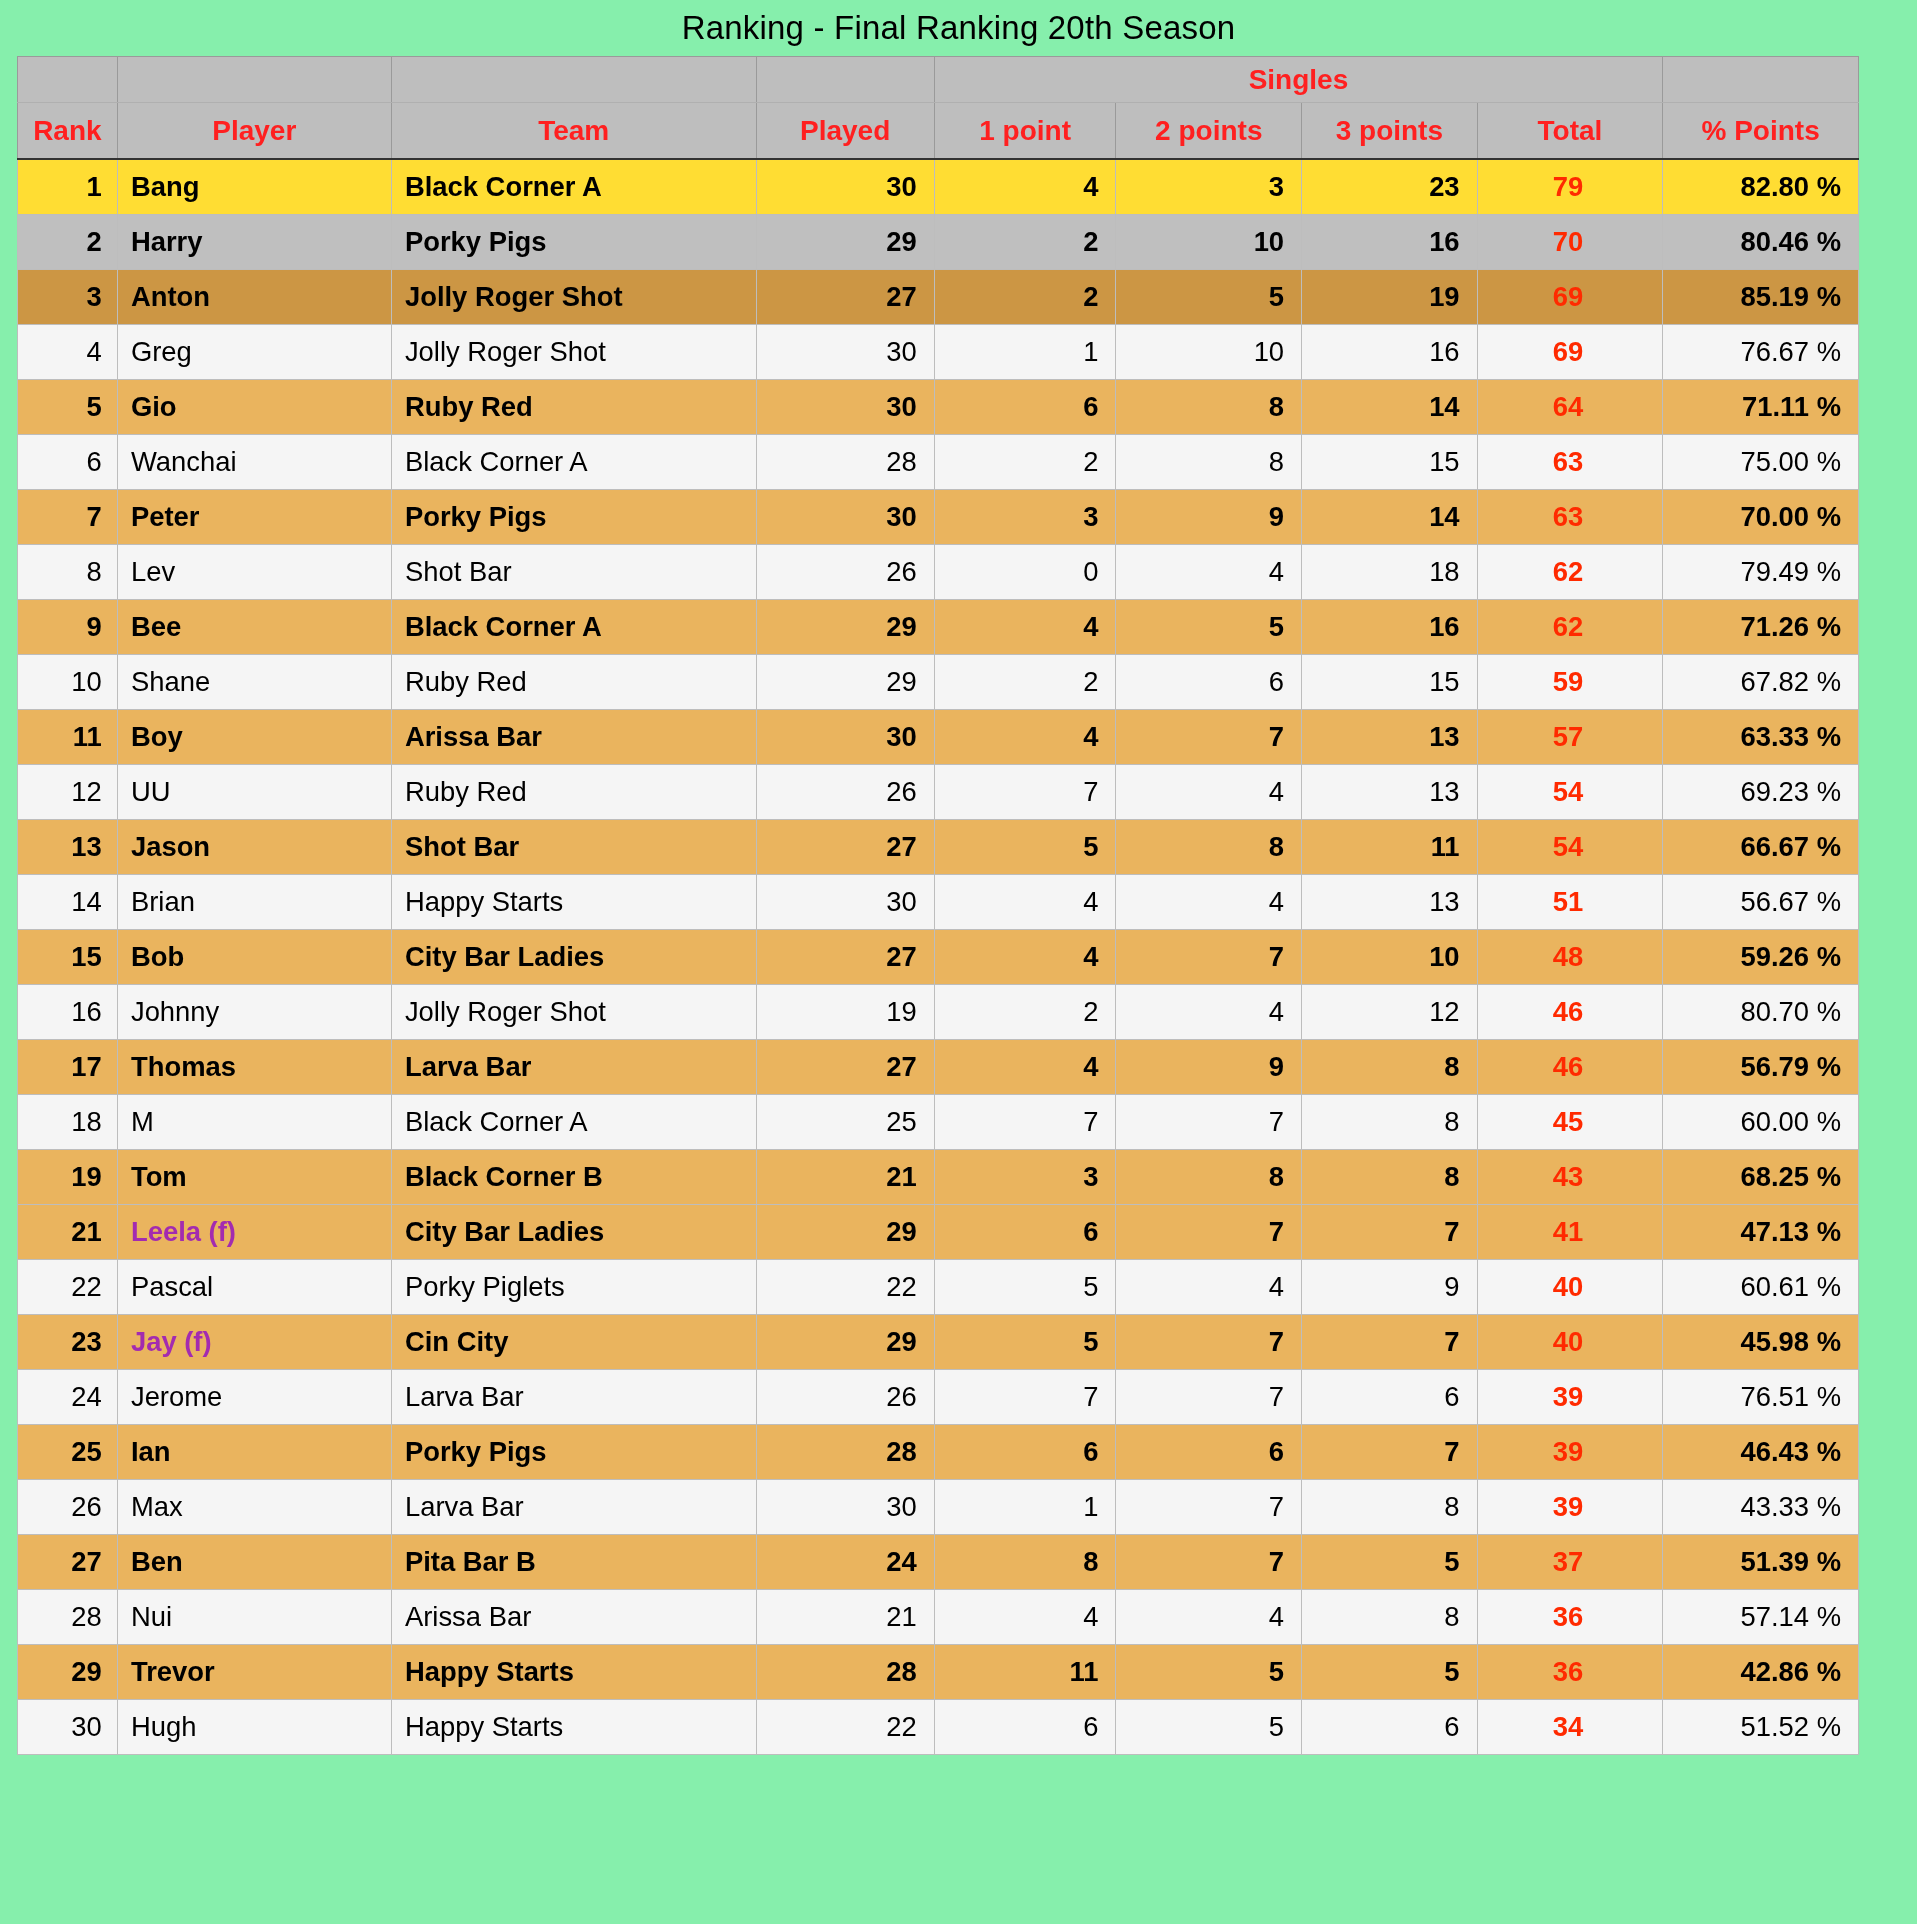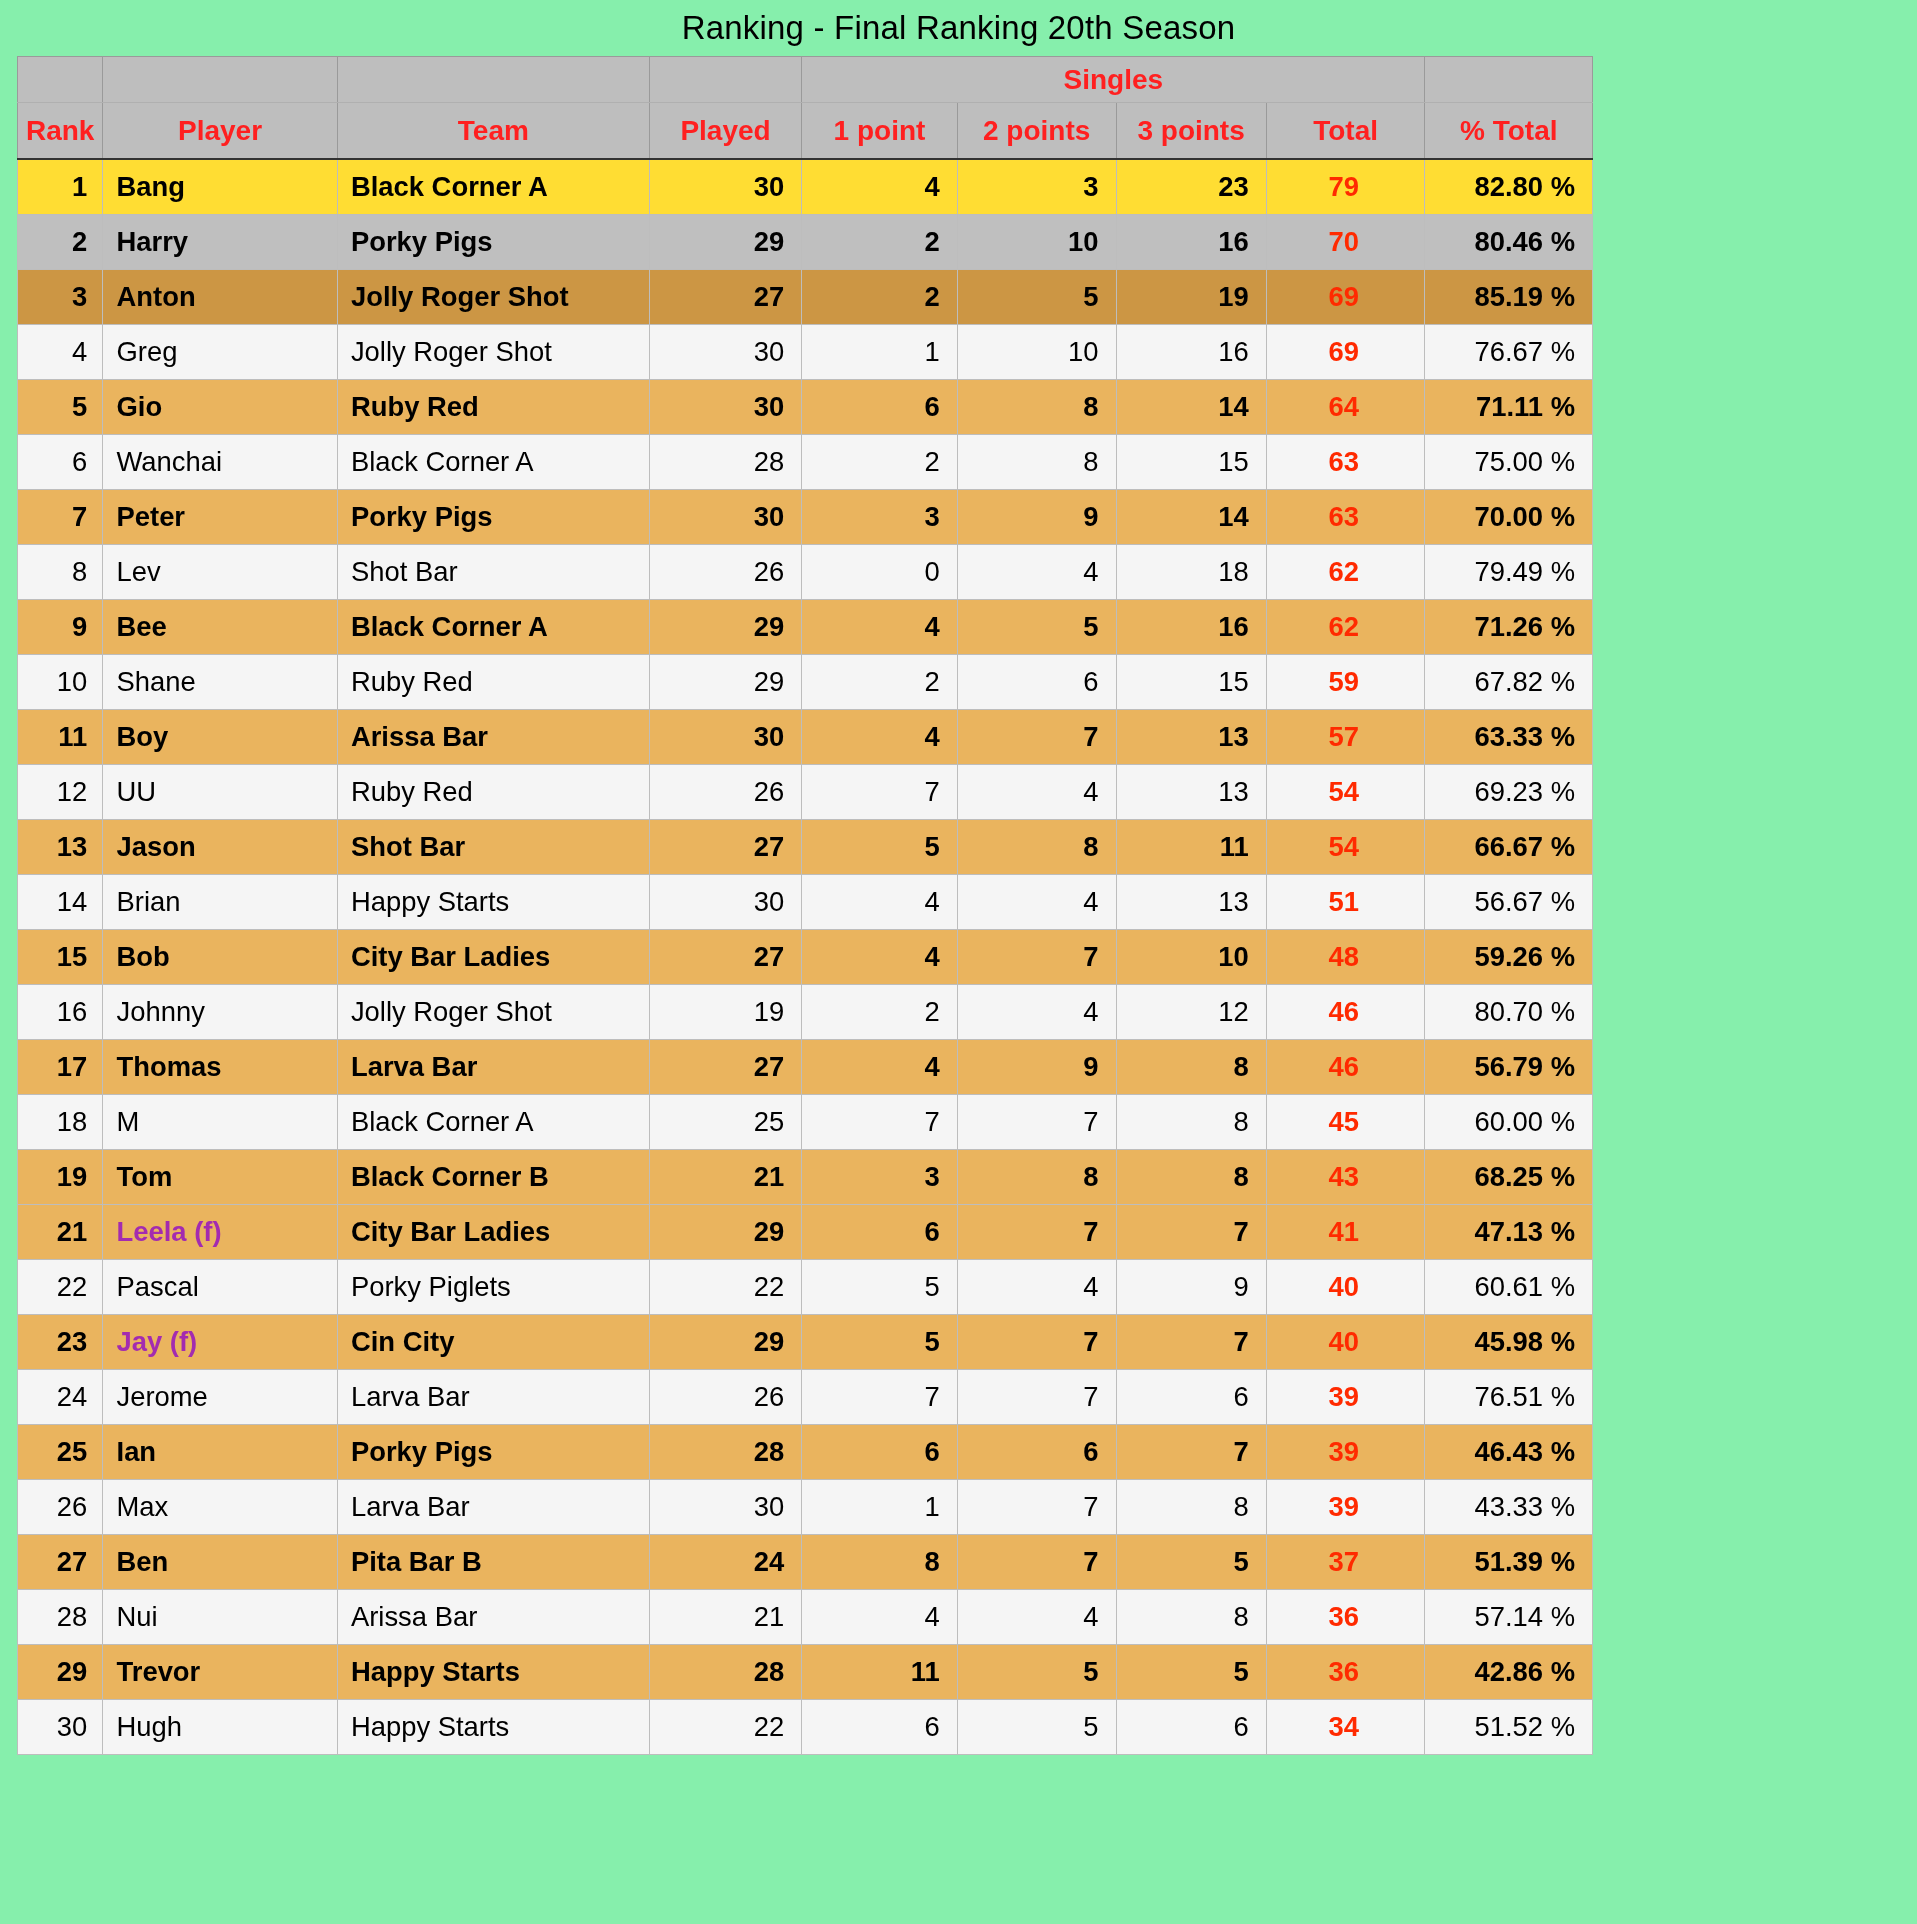--- a/index.html
+++ b/index.html
@@ -34,21 +34,21 @@
   #table-wrap {
     margin: 0 17px 0 17px;
     width: 1874px;
     box-sizing: border-box;
     padding-top: 9.5px;
   }
 
   table.ranking {
     border-collapse: collapse;
     table-layout: fixed;
-    width: 1576px;
+    width: 1842px;
     font-size: 27.4px;
   }
 
   table.ranking col.c-rank    { width: 79px;  }
   table.ranking col.c-player  { width: 217px; }
   table.ranking col.c-team    { width: 289px; }
   table.ranking col.c-played  { width: 141px; }
   table.ranking col.c-p1      { width: 144px; }
   table.ranking col.c-p2      { width: 147px; }
   table.ranking col.c-p3      { width: 139px; }
@@ -145,21 +145,21 @@
         </tr>
         <tr class="labelrow">
           <th>Rank</th>
           <th>Player</th>
           <th>Team</th>
           <th>Played</th>
           <th>1 point</th>
           <th>2 points</th>
           <th>3 points</th>
           <th>Total</th>
-          <th>% Total</th>
+          <th>% Points</th>
         </tr>
       </thead>
       <tbody id="tbody">
           <tr class="r-gold">
             <td class="rank">1</td>
             <td class="player">Bang</td>
             <td class="team">Black Corner A</td>
             <td class="num">30</td>
             <td class="num">4</td>
             <td class="num">3</td>

